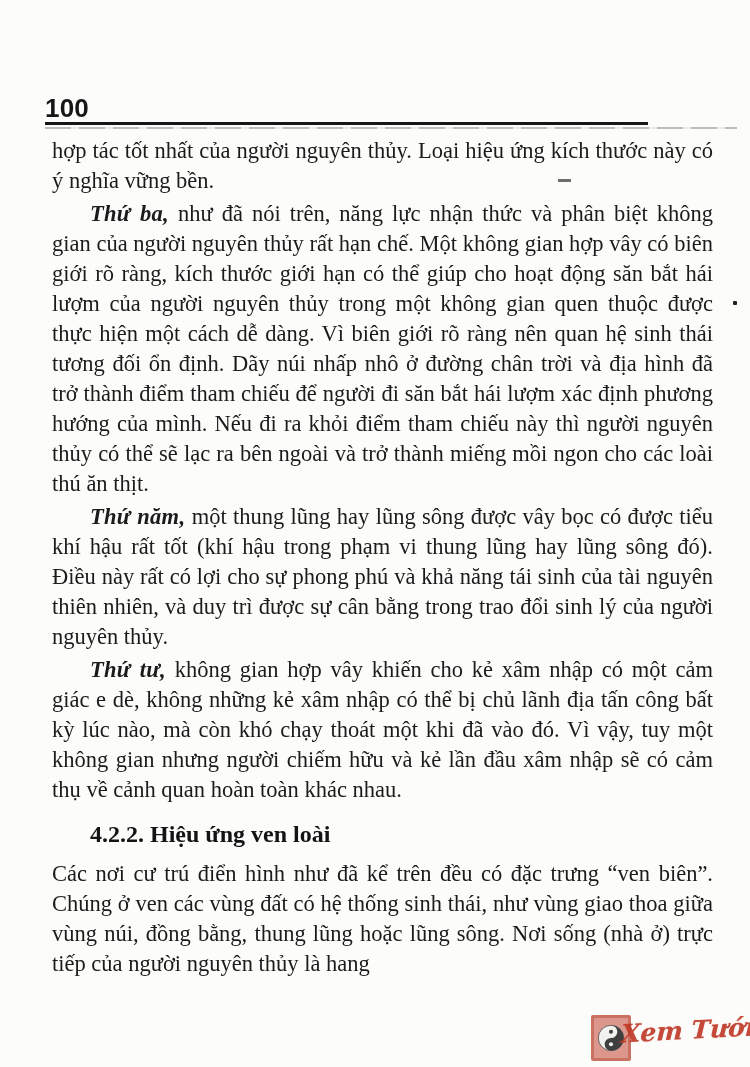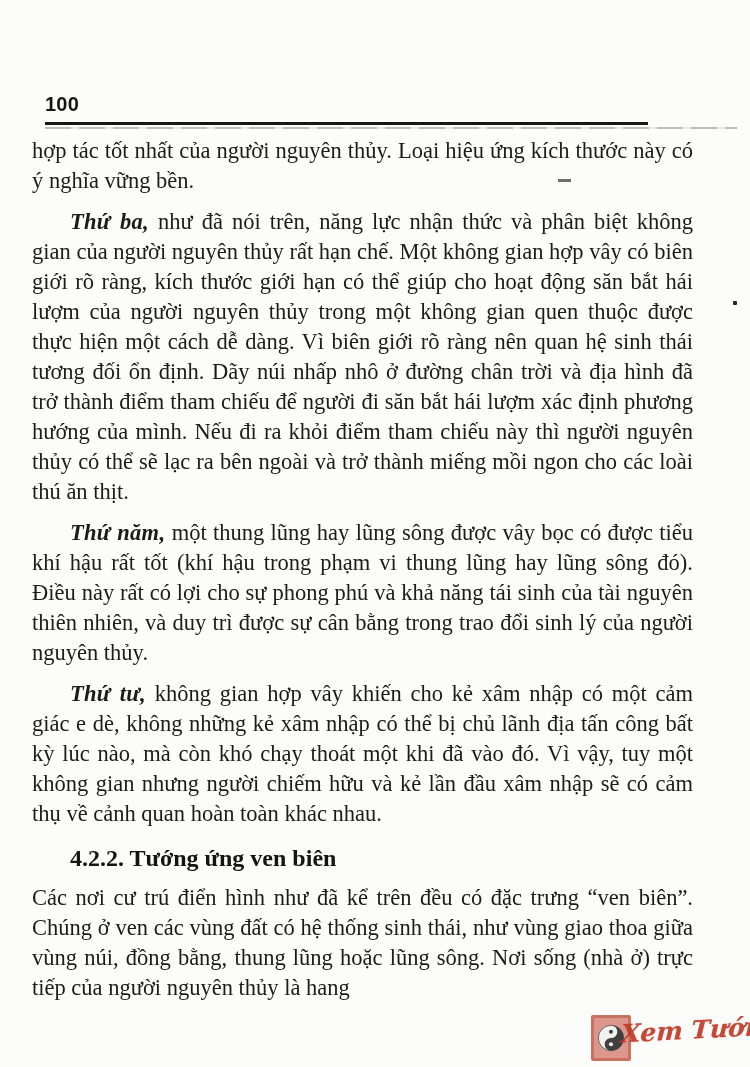--- a/index.html
+++ b/index.html
@@ -12,43 +12,43 @@
   }
   .page{
     position:absolute;left:0;top:0;
     width:750px;height:1067px;
     background:#fcfcfa;
   }
   
   .running-header{
     position:absolute;left:45px;top:93px;width:660px;
     font-family:"Liberation Sans", sans-serif;
-    font-weight:bold;font-size:20px;color:#161616;
+    font-weight:bold;font-size:26px;color:#161616;
     letter-spacing:.2px;
     display:flex;align-items:baseline;gap:43px;
   }
   .page-number{margin-right:40px;}
   .rule-main{
     position:absolute;left:45px;top:122px;width:603px;height:3px;
     background:#171717;
   }
   .rule-thin{
     position:absolute;left:45px;top:127px;width:692px;height:2px;
     background:repeating-linear-gradient(90deg,#8a8a8a 0 26px,#d8d8d4 26px 34px);
     opacity:.55;
   }
   
   .body-text{
-    position:absolute;left:32px;top:136px;width:661px;
+    position:absolute;left:52px;top:136px;width:661px;
     font-size:22.5px;line-height:30px;color:#1b1b1b;
     text-align:justify;
   }
   .body-text p{margin:0;}
   .body-text p.indented{text-indent:38px;}
-  .body-text p + p{margin-top:11px;}
+  .body-text p + p{margin-top:3px;}
   .lead{font-weight:bold;font-style:italic;letter-spacing:.3px;}
   .section-heading{
     margin:14px 0 10px 38px;
     font-weight:bold;font-size:24px;color:#141414;
     text-align:left;
   }
   
   .watermark{
     position:absolute;left:591px;top:1010px;width:160px;height:56px;
     z-index:3;pointer-events:none;
@@ -94,21 +94,21 @@
 
   <div class="body-text">
     <p><span>hợp tác tốt nhất của người nguyên thủy. Loại hiệu ứng kích thước này có ý nghĩa vững bền.</span></p>
 
     <p class="indented"><span class="lead">Thứ ba,</span><span> như đã nói trên, năng lực nhận thức và phân biệt không gian của người nguyên thủy rất hạn chế. Một không gian hợp vây có biên giới rõ ràng, kích thước giới hạn có thể giúp cho hoạt động săn bắt hái lượm của người nguyên thủy trong một không gian quen thuộc được thực hiện một cách dễ dàng. Vì biên giới rõ ràng nên quan hệ sinh thái tương đối ổn định. Dãy núi nhấp nhô ở đường chân trời và địa hình đã trở thành điểm tham chiếu để người đi săn bắt hái lượm xác định phương hướng của mình. Nếu đi ra khỏi điểm tham chiếu này thì người nguyên thủy có thể sẽ lạc ra bên ngoài và trở thành miếng mồi ngon cho các loài thú ăn thịt.</span></p>
 
     <p class="indented"><span class="lead">Thứ năm,</span><span> một thung lũng hay lũng sông được vây bọc có được tiểu khí hậu rất tốt (khí hậu trong phạm vi thung lũng hay lũng sông đó). Điều này rất có lợi cho sự phong phú và khả năng tái sinh của tài nguyên thiên nhiên, và duy trì được sự cân bằng trong trao đổi sinh lý của người nguyên thủy.</span></p>
 
     <p class="indented"><span class="lead">Thứ tư,</span><span> không gian hợp vây khiến cho kẻ xâm nhập có một cảm giác e dè, không những kẻ xâm nhập có thể bị chủ lãnh địa tấn công bất kỳ lúc nào, mà còn khó chạy thoát một khi đã vào đó. Vì vậy, tuy một không gian nhưng người chiếm hữu và kẻ lần đầu xâm nhập sẽ có cảm thụ về cảnh quan hoàn toàn khác nhau.</span></p>
 
-    <h3 class="section-heading">4.2.2. Tướng ứng ven biên</h3>
+    <h3 class="section-heading">4.2.2. Hiệu ứng ven loài</h3>
 
     <p><span>Các nơi cư trú điển hình như đã kể trên đều có đặc trưng “ven biên”. Chúng ở ven các vùng đất có hệ thống sinh thái, như vùng giao thoa giữa vùng núi, đồng bằng, thung lũng hoặc lũng sông. Nơi sống (nhà ở) trực tiếp của người nguyên thủy là hang</span></p>
   </div>
 
   <div class="watermark">
     <div class="yinyang-box">
       <svg width="28" height="28" viewBox="0 0 64 64">
         <circle cx="32" cy="32" r="29" fill="#f1f1ee" stroke="#3a3a3a" stroke-width="2"></circle>
         <path d="M32 3 a29 29 0 0 1 0 58 a14.5 14.5 0 0 1 0 -29 a14.5 14.5 0 0 0 0 -29 z" fill="#262626"></path>
         <circle cx="32" cy="17.5" r="4.6" fill="#262626"></circle>

